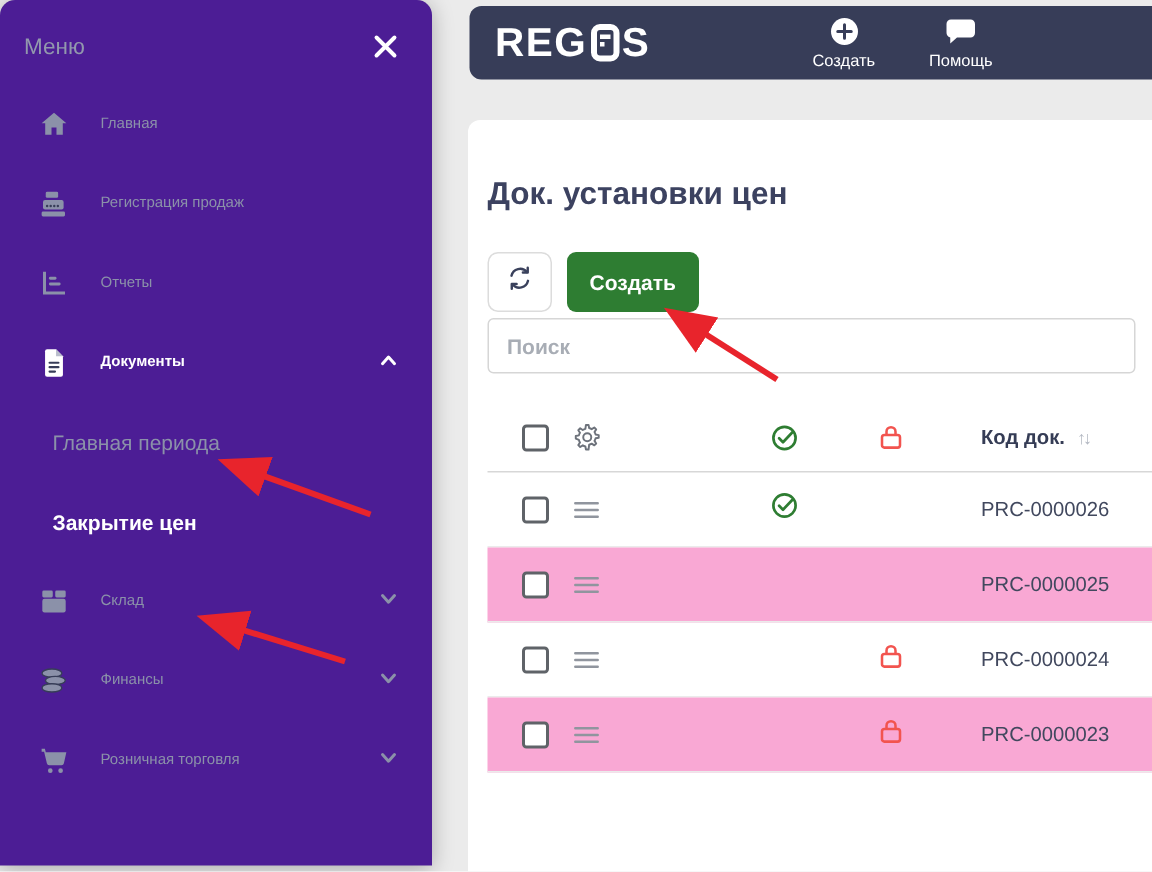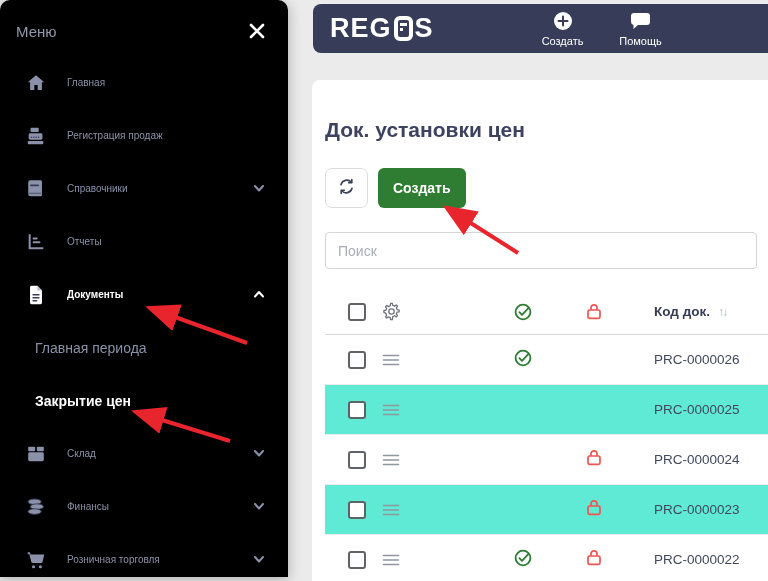--- a/index.html
+++ b/index.html
@@ -7,21 +7,21 @@
   body {
     font-family:"Liberation Sans", sans-serif;
     background:#ebebeb;
     position:relative;
     color:#3c4260;
   }
 
   
   .sidebar {
     position:absolute; left:0; top:4; width:288px; height:577px;
-    background:#000000;
+    background:#4c1d95;
     border-radius:10px 10px 0 0;
     box-shadow:0 2px 14px rgba(0,0,0,.28);
     z-index:10;
   }
   .sb-header {
     height:56px; display:flex; align-items:center;
     padding:6px 20px 0 16px;
   }
   .sb-title { color:#9298ad; font-size:15px; flex:1; }
   .sb-close {
@@ -85,37 +85,38 @@
     width:43px; height:40px; background:#fff; border:1px solid #dcdcdc;
     border-radius:7px; display:flex; align-items:center; justify-content:center;
     cursor:pointer;
   }
   .btn-create {
     height:40px; padding:0 15px; margin-left:10px;
     background:#2e7d32; color:#fff; border:none; border-radius:6px;
     font-size:14px; font-weight:bold; font-family:inherit; cursor:pointer;
   }
   .search-input {
-    display:block; margin-top:24px; width:calc(100% - 11px);
+    display:block; margin-top:4px; width:calc(100% - 11px);
     height:37px; border:1px solid #d6d6d6; border-radius:4px;
     padding:0 12px; font-size:14px; font-family:inherit; color:#3c4260;
     outline:none;
+    font-weight:bold;
   }
   .search-input::placeholder { color:#a8adb5; }
 
   
   .thead {
     margin-top:20px; height:46px; display:flex; align-items:center;
     border-bottom:1px solid #d7d7d7; padding-left:23px;
   }
   .trow {
     height:50px; display:flex; align-items:center;
     border-bottom:1px solid #ebebeb; padding-left:23px; cursor:pointer;text-align:right;
   }
-  .trow.alt { background:#5eead4; }
+  .trow.alt { background:#f9a8d4; }
   .cb {
     width:18px; height:18px; border:2px solid #5f6368; border-radius:3px;
     background:#fff; flex:none; cursor:pointer;
   }
   .gcol { width:19px; margin-left:16px; flex:none; display:flex; }
   .ckcol { width:18px; margin-left:113px; flex:none; display:flex; }
   .lkcol { width:16px; margin-left:54px; flex:none; display:flex; }
   .codecol { margin-left:52px; font-size:13.5px; color:#41485e; }
   .thead .codecol { font-weight:bold; color:#353c55; font-size:13.5px; }
   .sort { margin-left:8px; color:#b3b8c2; font-size:12px; letter-spacing:-2px; cursor:pointer; }
@@ -156,35 +157,20 @@
             <circle cx="7" cy="13.4" r=".9"></circle>
             <circle cx="9.6" cy="13.4" r=".9"></circle>
             <circle cx="12.2" cy="13.4" r=".9"></circle>
             <circle cx="14.8" cy="13.4" r=".9"></circle>
           </g>
       </svg>
     </span>
     <span class="mi-label">Регистрация продаж</span>
   </div>
 
-  <div class="menu-item">
-    <span class="mi-icon">
-      <svg width="22" height="22" viewBox="0 0 24 24" fill="#8b91a9">
-        <path d="M6 2.5h11a1.5 1.5 0 011.5 1.5v14.5a1.5 1.5 0 01-1.5 1.5H6a2.5 2.5 0 01-2.5-2.5V5A2.5 2.5 0 016 2.5z"></path>
-        <rect x="5.5" y="7.2" width="10" height="1.8" rx=".9" fill="#373d58"></rect>
-        <path d="M4.5 16h13v1.6h-13z" fill="#373d58" opacity=".55"></path>
-      </svg>
-    </span>
-    <span class="mi-label">Справочники</span>
-    <span class="chev">
-      <svg width="14" height="14" viewBox="0 0 14 14">
-          <polyline points="3,5 7,9.5 11,5" fill="none" stroke="#8b91a9" stroke-width="2" stroke-linecap="round" stroke-linejoin="round"></polyline>
-        </svg>
-    </span>
-  </div>
 
   <div class="menu-item">
     <span class="mi-icon">
       <svg width="22" height="22" viewBox="0 0 24 24" fill="#8b91a9">
         <path d="M4 3.5h2.2v14.3H20v2.2H4z"></path>
         <rect x="8.3" y="7" width="5.5" height="2.2" rx="1"></rect>
         <rect x="8.3" y="11.2" width="8.5" height="2.2" rx="1"></rect>
       </svg>
     </span>
     <span class="mi-label">Отчеты</span>
@@ -443,47 +429,20 @@
         <span style="visibility: visible;">
       <svg width="16" height="17" viewBox="0 0 16 17" fill="none">
             <rect x="2" y="7" width="12" height="8.4" rx="1.6" stroke="#f2544f" stroke-width="1.7"></rect>
             <path d="M5 7V4.8a3 3 0 016 0V7" stroke="#f2544f" stroke-width="1.7"></path>
           </svg>
     </span>
       </span>
     <span class="codecol">PRC-0000023</span>
   </div>
 
-  <div class="trow">
-    <span class="cb"></span>
-    <span class="gcol">
-      <svg width="18" height="14" viewBox="0 0 18 14">
-          <g stroke="#90959e" stroke-width="1.6" stroke-linecap="round">
-            <path d="M1.5 2.5h15M1.5 7h15M1.5 11.5h15"></path>
-          </g>
-        </svg>
-    </span>
-    <span class="ckcol">
-        <span style="visibility: visible;">
-      <svg width="18" height="18" viewBox="0 0 18 18" fill="none">
-            <circle cx="9" cy="9" r="7.4" stroke="#2e7d32" stroke-width="1.8"></circle>
-            <path d="M5.4 9.2l2.6 2.6 6.6-7" stroke="#2e7d32" stroke-width="1.8" stroke-linecap="round" stroke-linejoin="round"></path>
-          </svg>
-    </span>
-      </span>
-    <span class="lkcol">
-        <span style="visibility: visible;">
-      <svg width="16" height="17" viewBox="0 0 16 17" fill="none">
-            <rect x="2" y="7" width="12" height="8.4" rx="1.6" stroke="#f2544f" stroke-width="1.7"></rect>
-            <path d="M5 7V4.8a3 3 0 016 0V7" stroke="#f2544f" stroke-width="1.7"></path>
-          </svg>
-    </span>
-      </span>
-    <span class="codecol">PRC-0000022</span>
-  </div>
 </div>
 
 <svg class="annot">
   <defs>
     <marker id="ah" markerWidth="9" markerHeight="8" refX="7.2" refY="3.5" orient="auto">
       <path d="M0,0 L8.5,3.5 L0,7 z" fill="#e8242c"></path>
     </marker>
   </defs>
   <line x1="247" y1="343" x2="150" y2="308" stroke="#e8242c" stroke-width="4" marker-end="url(#ah)"></line>
   <line x1="230" y1="441" x2="136" y2="412" stroke="#e8242c" stroke-width="4" marker-end="url(#ah)"></line>

